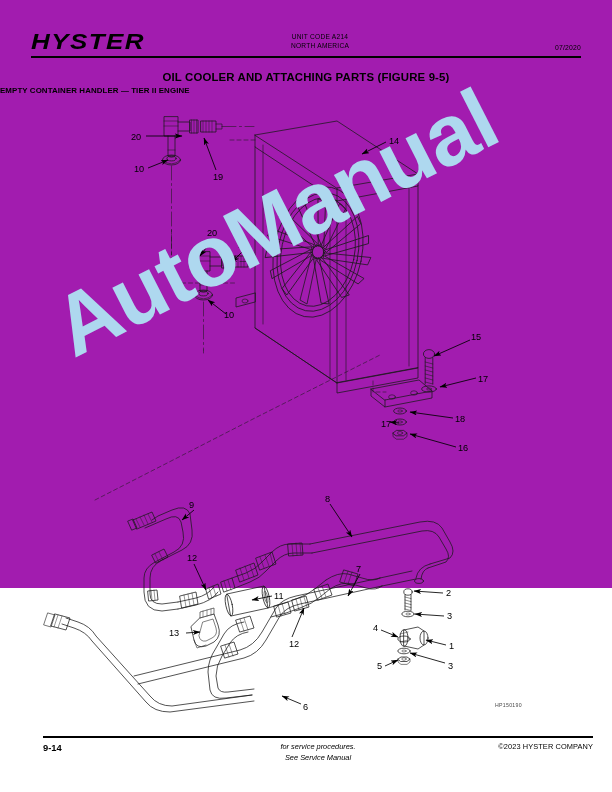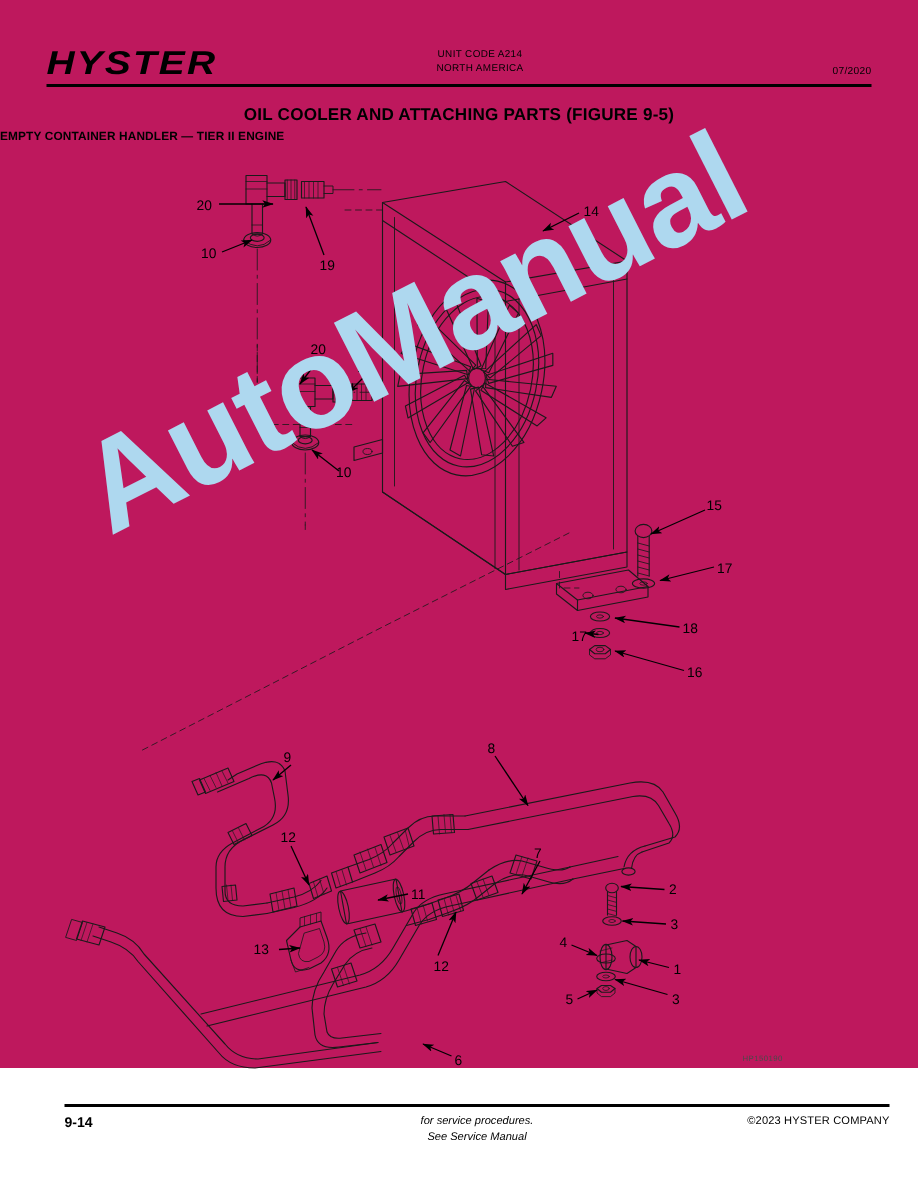--- a/index.html
+++ b/index.html
@@ -14,22 +14,22 @@
     font-family: "Liberation Sans", sans-serif;
     color: #000000;
     overflow: hidden;
   }
 
   
   #page {
     position: absolute;
     inset: 0;
     width: 612px;
-    height: 712px;
-    background: #be185d;
+    height: 588px;
+    background: #a21caf;
   }
 
   
   #header {
     position: absolute;
     left: 0; top: 0;
     width: 612px;
     height: 64px;
   }
   #brand-logo {

